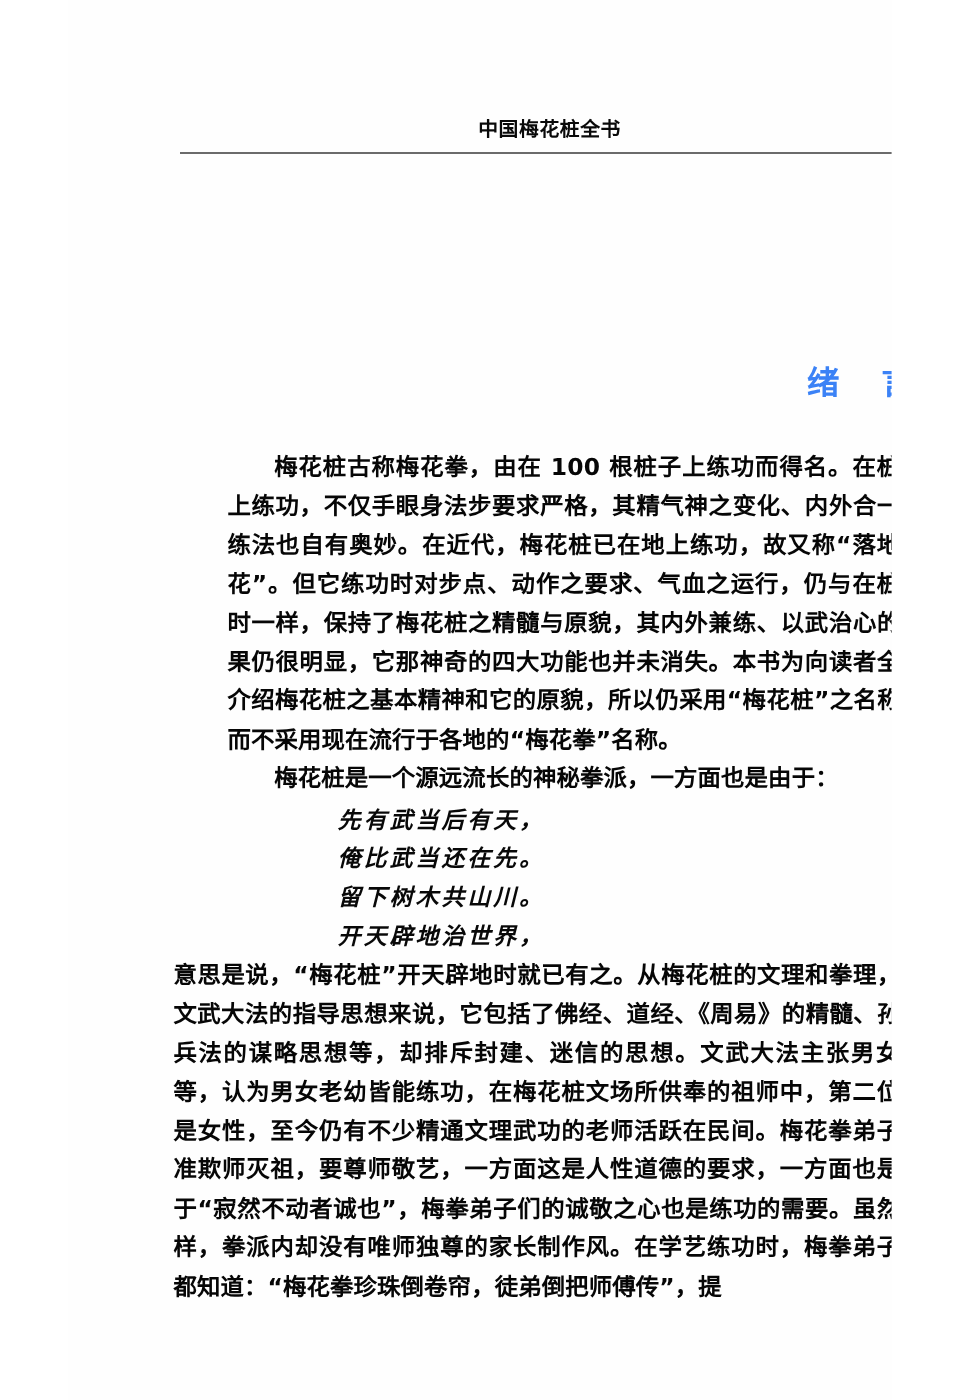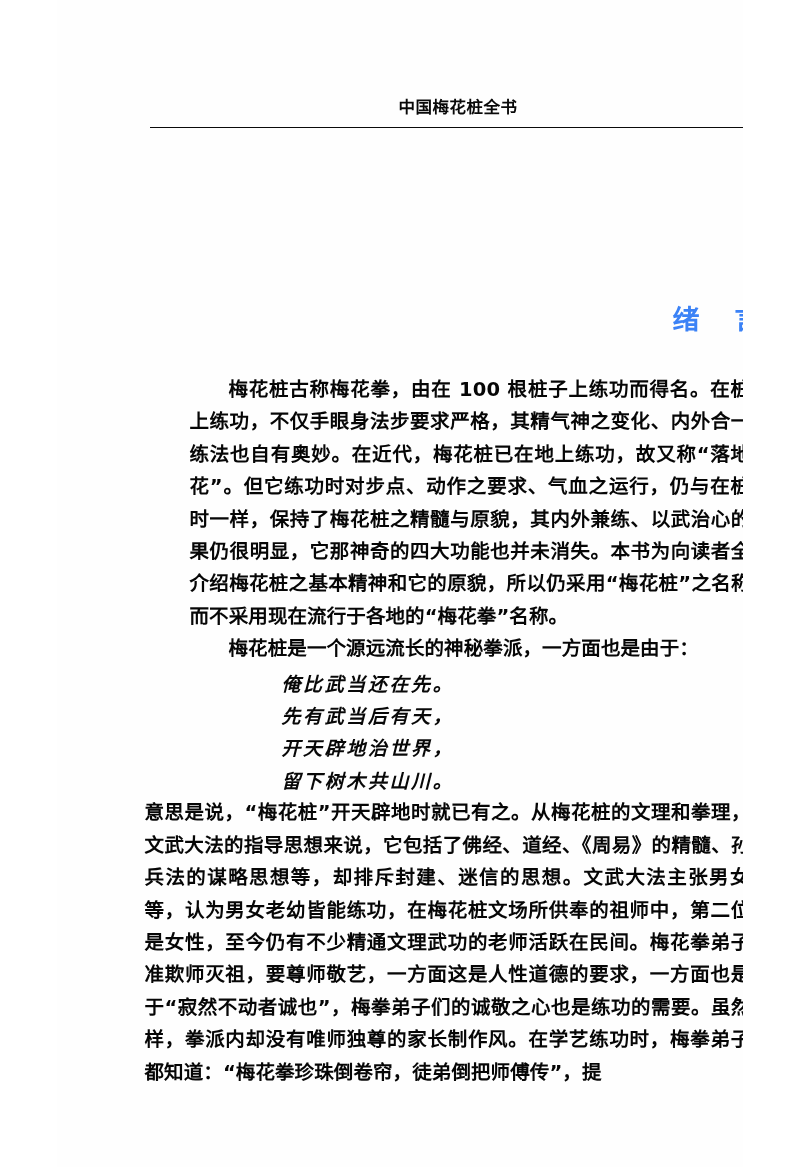--- a/index.html
+++ b/index.html
@@ -139,23 +139,23 @@
 
   <div class="content">
 
     <h1 class="section-title"><span>绪</span><span class="gap"></span><span>言</span></h1>
 
     <p class="para indent">梅花桩古称梅花拳，由在 100 根桩子上练功而得名。在桩子上练功，不仅手眼身法步要求严格，其精气神之变化、内外合一之练法也自有奥妙。在近代，梅花桩已在地上练功，故又称“落地梅花”。但它练功时对步点、动作之要求、气血之运行，仍与在桩上时一样，保持了梅花桩之精髓与原貌，其内外兼练、以武治心的效果仍很明显，它那神奇的四大功能也并未消失。本书为向读者全面介绍梅花桩之基本精神和它的原貌，所以仍采用“梅花桩”之名称，而不采用现在流行于各地的“梅花拳”名称。</p>
 
     <p class="para indent">梅花桩是一个源远流长的神秘拳派，一方面也是由于：</p>
 
     <div class="verse">
+      <div class="verse-line">先有武当后有天，</div>
       <div class="verse-line">俺比武当还在先。</div>
-      <div class="verse-line">先有武当后有天，</div>
+      <div class="verse-line">留下树木共山川。</div>
       <div class="verse-line">开天辟地治世界，</div>
-      <div class="verse-line">留下树木共山川。</div>
     </div>
 
     <p class="para">意思是说，“梅花桩”开天辟地时就已有之。从梅花桩的文理和拳理，即文武大法的指导思想来说，它包括了佛经、道经、《周易》的精髓、孙子兵法的谋略思想等，却排斥封建、迷信的思想。文武大法主张男女平等，认为男女老幼皆能练功，在梅花桩文场所供奉的祖师中，第二位就是女性，至今仍有不少精通文理武功的老师活跃在民间。梅花拳弟子不准欺师灭祖，要尊师敬艺，一方面这是人性道德的要求，一方面也是由于“寂然不动者诚也”，梅拳弟子们的诚敬之心也是练功的需要。虽然这样，拳派内却没有唯师独尊的家长制作风。在学艺练功时，梅拳弟子们都知道：“梅花拳珍珠倒卷帘，徒弟倒把师傅传”，提</p>
 
   </div>
 
 </div>
 
 </body></html>

